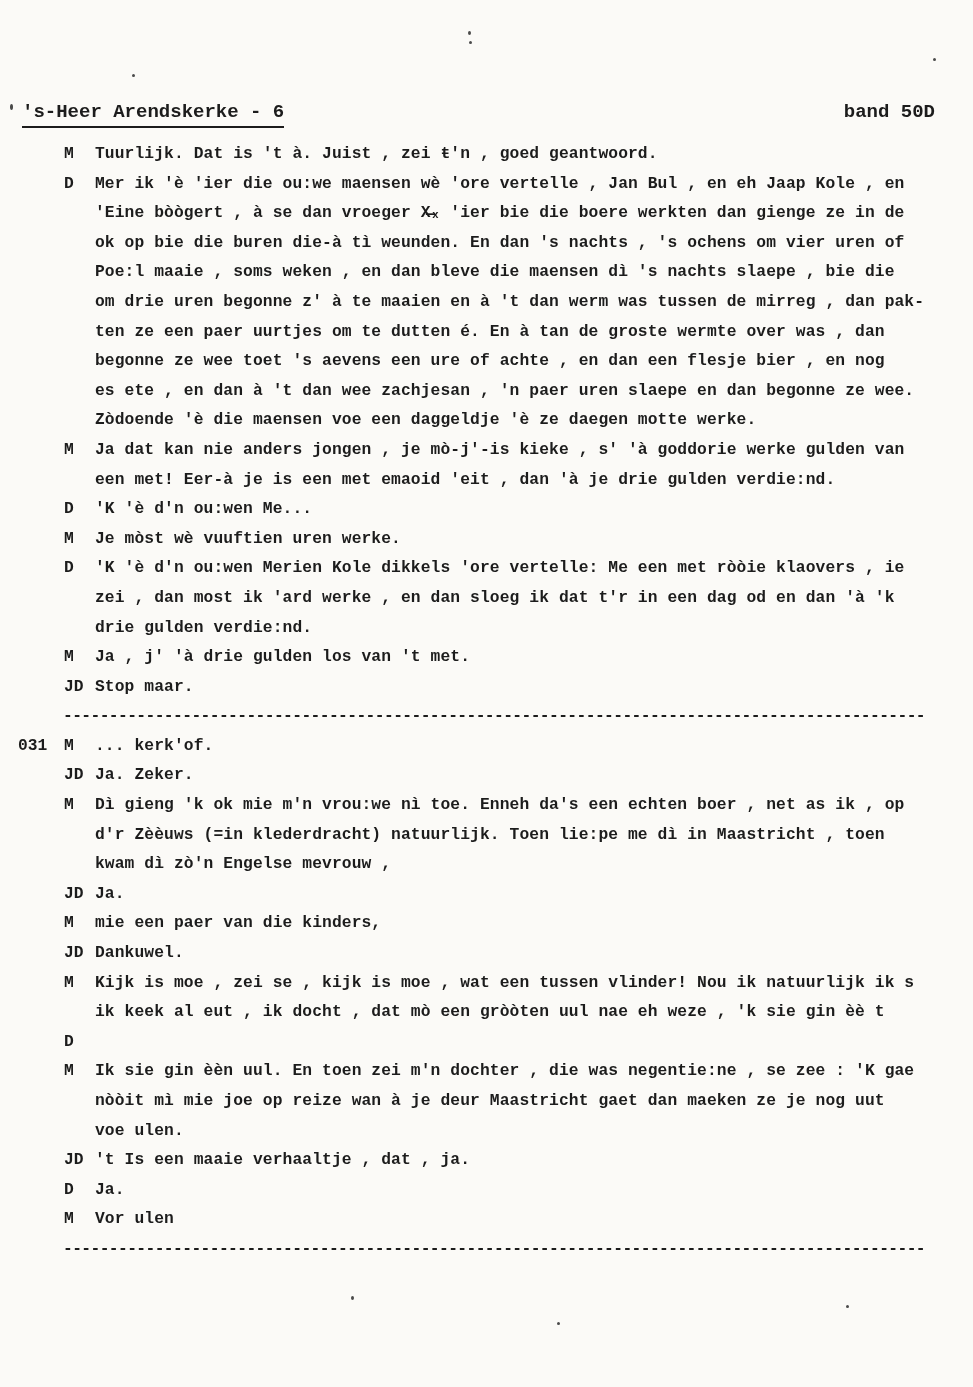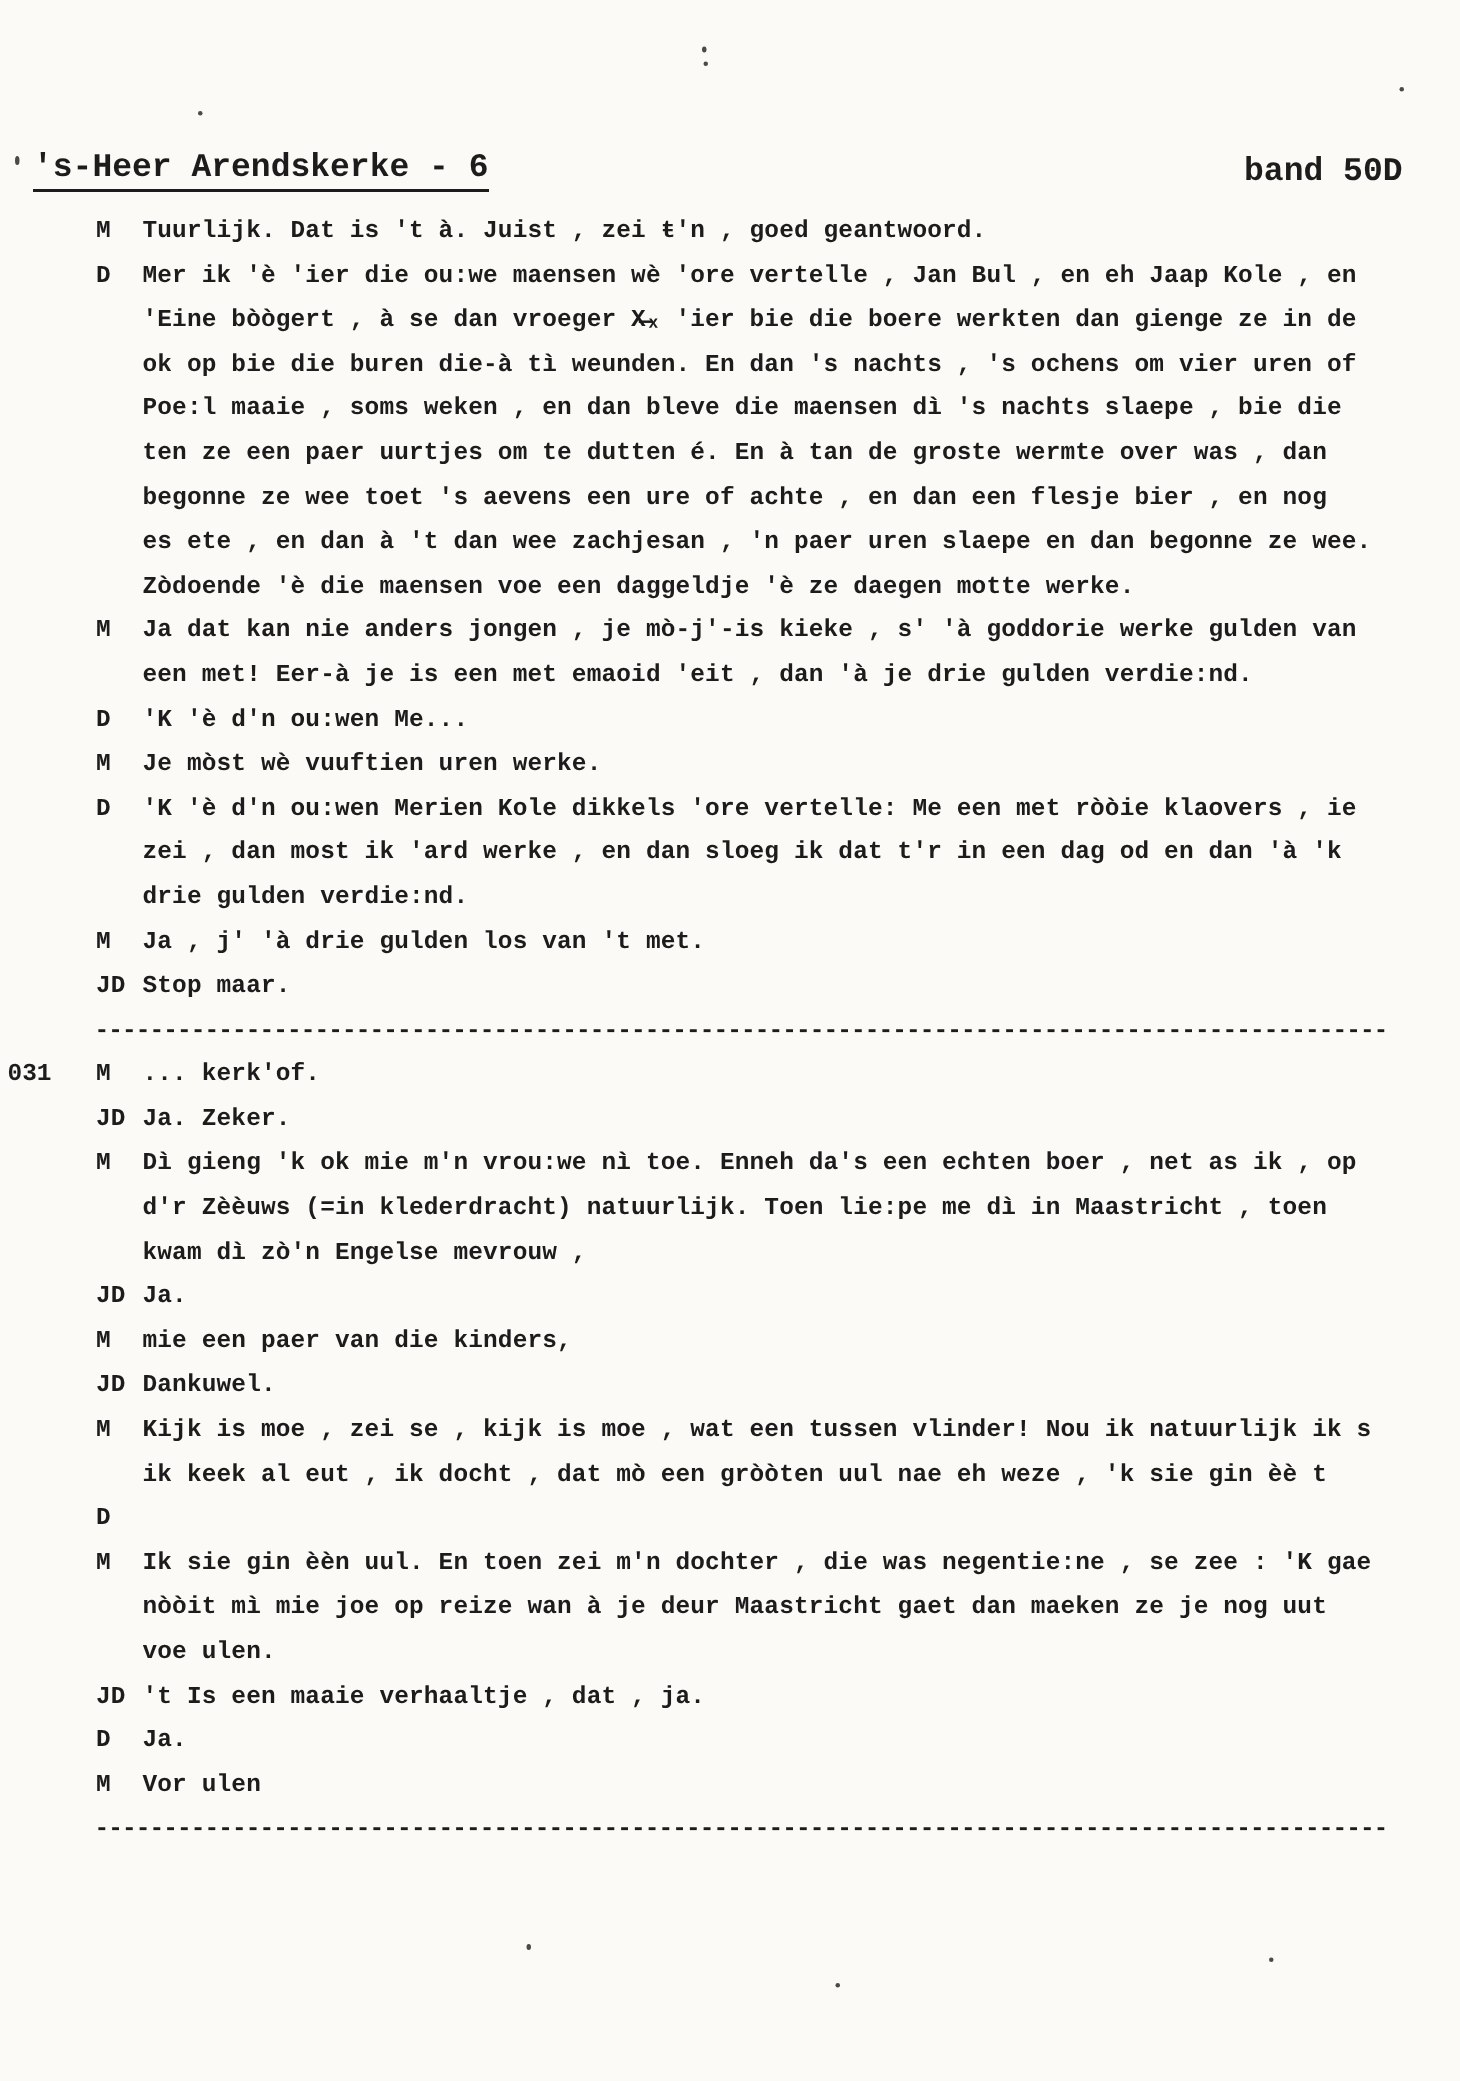--- a/index.html
+++ b/index.html
@@ -7,40 +7,40 @@
     width:973px;height:1387px;
     background:#fbfaf7;
     font-family:"Liberation Mono","DejaVu Sans Mono",monospace;
     font-weight:bold;
     color:#1c1c1c;
     overflow:hidden;
     position:relative;
   }
   .page{position:absolute;inset:0;}
   .header{
-    display:flex;justify-content:space-between;align-items:center;
+    display:flex;justify-content:space-between;align-items:flex-start;
     padding:101px 38px 0 22px;
-    font-size:22px;line-height:22px;
+    font-size:19px;line-height:22px;
   }
   .header-title{
     border-bottom:2.5px solid #1c1c1c;
     padding-bottom:3px;
     white-space:pre;
   }
   .header-band{white-space:pre;margin-left:20px;}
   .transcript{
     margin-top:11px;
     font-size:16.3px;
   }
   .row{
     position:relative;
     line-height:29.6px;
     min-height:29.6px;
   }
-  .marker{position:absolute;left:5px;top:0;}
+  .marker{position:absolute;left:18px;top:0;}
   .label{position:absolute;left:64px;top:0;}
   .text{
     display:block;
     margin-left:95px;
     margin-right:18px;
     white-space:pre;
     letter-spacing:0.1px;
   }
   .sep{
     display:block;
@@ -70,20 +70,23 @@
         <span class="text">Mer ik 'è 'ier die ou:we maensen wè 'ore vertelle , Jan Bul , en eh Jaap Kole , en</span>
       </div>
       <div class="row">
         <span class="text">'Eine bòògert , à se dan vroeger X̶ₓ 'ier bie die boere werkten dan gienge ze in de</span>
       </div>
       <div class="row">
         <span class="text">ok op bie die buren die-à tì weunden. En dan 's nachts , 's ochens om vier uren of</span>
       </div>
       <div class="row">
         <span class="text">Poe:l maaie , soms weken , en dan bleve die maensen dì 's nachts slaepe , bie die</span>
+      </div>
+      <div class="row">
+        <span class="text">om drie uren begonne z' à te maaien en à 't dan werm was tussen de mirreg , dan pak-</span>
       </div>
       <div class="row">
         <span class="text">ten ze een paer uurtjes om te dutten é. En à tan de groste wermte over was , dan</span>
       </div>
       <div class="row">
         <span class="text">begonne ze wee toet 's aevens een ure of achte , en dan een flesje bier , en nog</span>
       </div>
       <div class="row">
         <span class="text">es ete , en dan à 't dan wee zachjesan , 'n paer uren slaepe en dan begonne ze wee.</span>
       </div>

